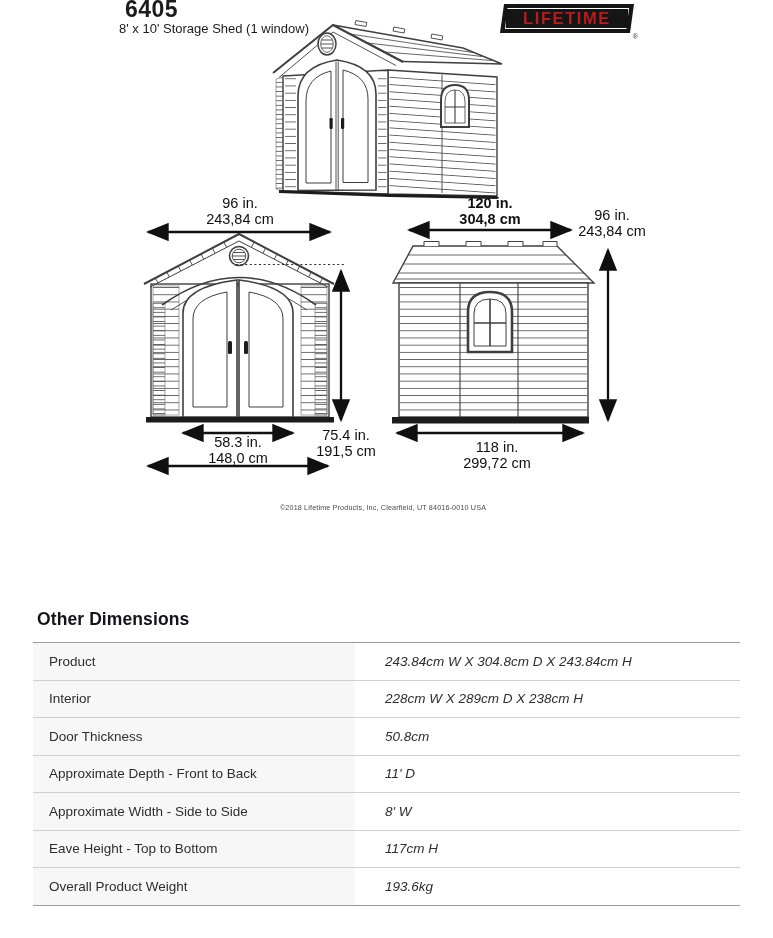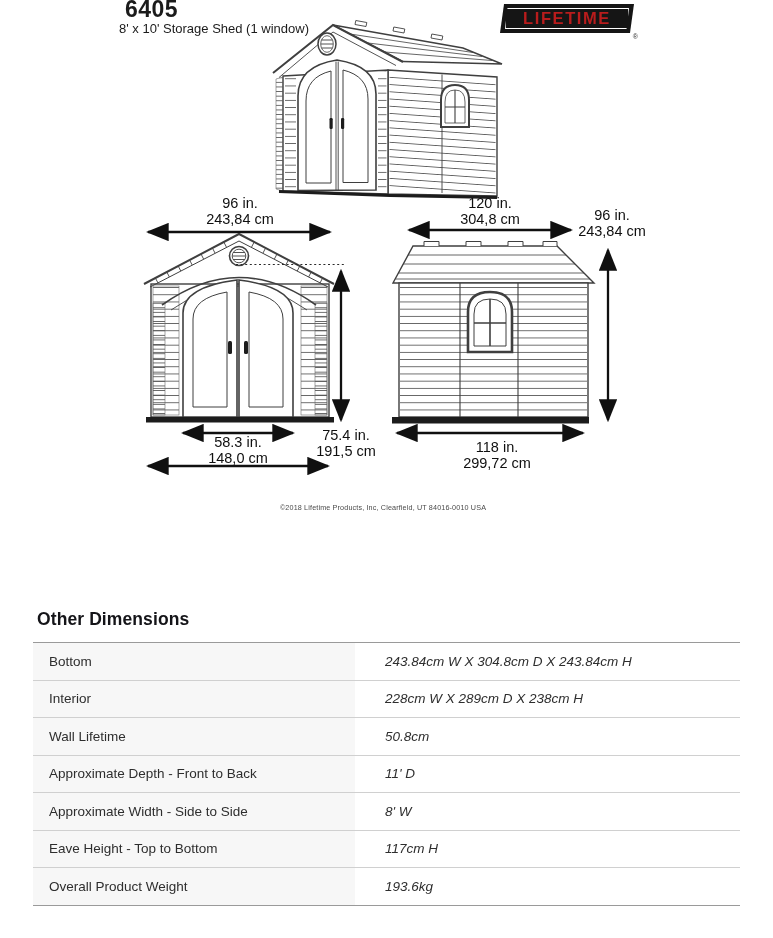--- a/index.html
+++ b/index.html
@@ -149,21 +149,21 @@
       <line class="dim-line" x1="409" y1="230" x2="571" y2="230" marker-start="url(#ah)" marker-end="url(#ah)"></line>
       <line class="dim-line" x1="608" y1="250" x2="608" y2="420" marker-start="url(#ah)" marker-end="url(#ah)"></line>
       <line class="dim-line" x1="397" y1="433" x2="583" y2="433" marker-start="url(#ah)" marker-end="url(#ah)"></line>
     </g>
   </svg>
 
   <div class="dim-label" style="left:160px; top:196px; width:160px;">
     <div>96 in.</div>
     <div>243,84 cm</div>
   </div>
-  <div class="dim-label" style="left:410px; top:196px; width:160px;">
+  <div class="dim-label" style="left:410px; top:196px; width:160px;font-weight:bold;">
     <div>120 in.</div>
     <div>304,8 cm</div>
   </div>
   <div class="dim-label" style="left:552px; top:208px; width:120px;">
     <div>96 in.</div>
     <div>243,84 cm</div>
   </div>
   <div class="dim-label" style="left:178px; top:435px; width:120px;">
     <div>58.3 in.</div>
     <div>148,0 cm</div>
@@ -176,32 +176,32 @@
     <div>118 in.</div>
     <div>299,72 cm</div>
   </div>
 
   <div class="abs copyright">©2018 Lifetime Products, Inc, Clearfield, UT 84016-0010 USA</div>
 
   <div class="bottom">
     <h2 class="od-title">Other Dimensions</h2>
     <div class="od-table">
     <div class="od-row">
-      <div class="od-label">Bottom</div>
+      <div class="od-label">Product</div>
       <div class="od-value">243.84cm W X 304.8cm D X 243.84cm H</div>
     </div>
 
     <div class="od-row">
       <div class="od-label">Interior</div>
       <div class="od-value">228cm W X 289cm D X 238cm H</div>
     </div>
 
 
     <div class="od-row">
-      <div class="od-label">Wall Lifetime</div>
+      <div class="od-label">Door Thickness</div>
       <div class="od-value">50.8cm</div>
     </div>
 
     <div class="od-row">
       <div class="od-label">Approximate Depth - Front to Back</div>
       <div class="od-value">11' D</div>
     </div>
 
     <div class="od-row">
       <div class="od-label">Approximate Width - Side to Side</div>

